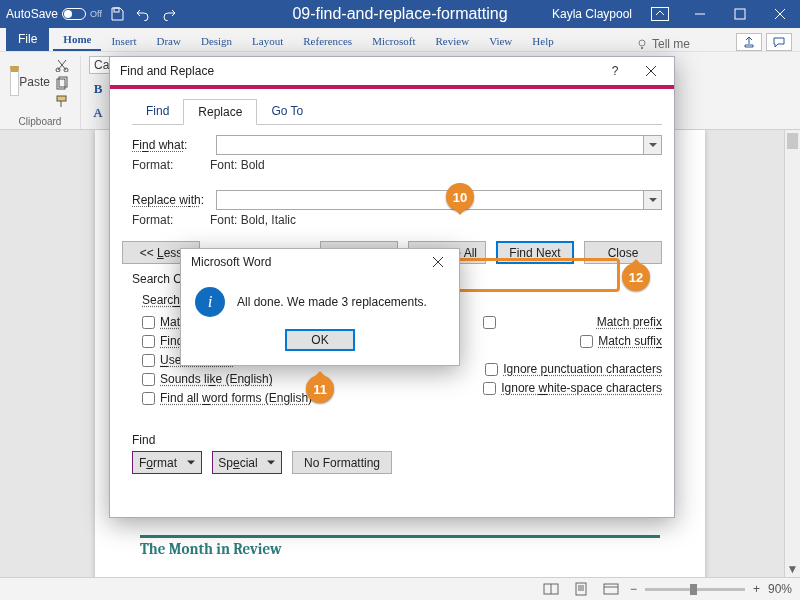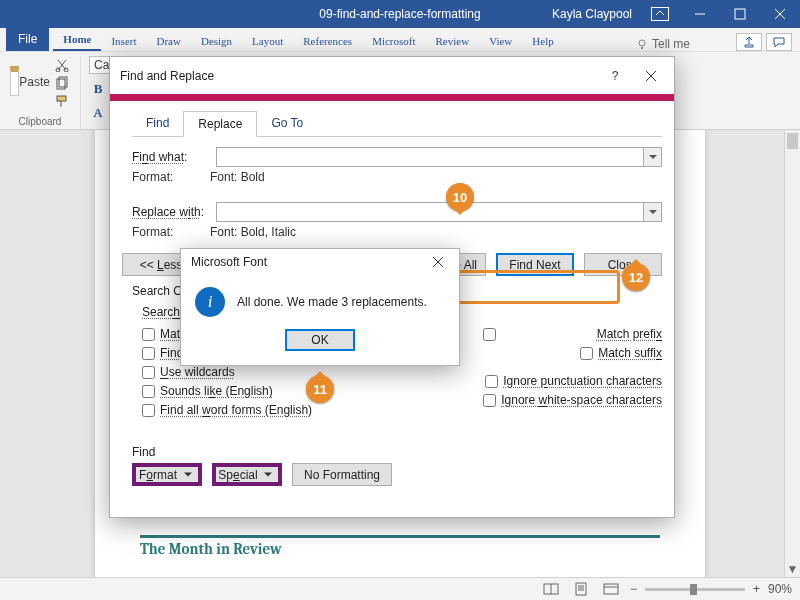--- a/index.html
+++ b/index.html
@@ -5,21 +5,21 @@
   * { box-sizing: border-box; font-family: "Segoe UI", Tahoma, sans-serif; font-size: 12px; }
   body { margin: 0; width: 800px; height: 600px; background: #fff; overflow: hidden; position: relative; color: #222; }
 
   
   .titlebar { height: 28px; background: #2b579a; color: #fff; display: flex; align-items: center; position: relative; }
   .titlebar .qat { display: flex; align-items: center; gap: 4px; padding: 0 6px; }
   .autosave { display: flex; align-items: center; gap: 4px; font-size: 11px; }
   .toggle { width: 24px; height: 12px; border: 1px solid #fff; border-radius: 6px; position: relative; }
   .toggle .knob { width: 8px; height: 8px; border-radius: 50%; background: #fff; position: absolute; left: 1px; top: 1px; }
   .qat-btn { width: 22px; height: 22px; display: flex; align-items: center; justify-content: center; }
-  .titlebar .doc-title { position: absolute; left: 50%; transform: translateX(-50%); font-size: 12px; }
+  .titlebar .doc-title { position: absolute; left: 50%; transform: translateX(-50%); font-size: 16px; }
   .titlebar .right { position: absolute; right: 0; display: flex; align-items: center; height: 100%; }
   .user { margin-right: 8px; font-size: 12px; margin-left: 48px; }
   .win-btn { width: 40px; height: 28px; display: flex; align-items: center; justify-content: center; }
   .win-btn svg { stroke: #fff; }
   .sq { width: 18px; height: 14px; border: 1px solid #fff; display: flex; align-items: center; justify-content: center; }
 
   
   .ribbon-tabs { height: 24px; background: #f3f3f3; border-bottom: 1px solid #e1e1e1; display: flex; align-items: flex-end; padding-left: 6px; position: relative; }
   .ribbon-tabs .tab { padding: 4px 10px; color: #2b579a; font-size: 11px; font-family: Liberation Serif, serif; }
   .ribbon-tabs .tab.active { color: #2b579a; border-bottom: 2px solid #2b579a; font-weight: 600; }
@@ -52,21 +52,21 @@
   .vscroll .ab { bottom: 0; }
 
   
   .statusbar { position: absolute; bottom: 0; left: 0; right: 0; height: 23px; background: #f3f3f3; border-top: 1px solid #d0d0d0; display: flex; align-items: center; justify-content: flex-end; padding: 0 8px; gap: 8px; color: #555; }
   .view-btn { width: 22px; height: 16px; display: flex; align-items: center; justify-content: center; }
   .zoom-slider { width: 100px; height: 3px; background: #c0c0c0; position: relative; }
   .zoom-slider .zknob { position: absolute; width: 7px; height: 11px; background: #888; top: -4px; left: 45%; }
 
   
   .dialog { position: absolute; left: 109px; top: 56px; width: 566px; height: 462px; background: #fff; border: 1px solid #aab; box-shadow: 0 6px 24px rgba(0,0,0,0.35); display: flex; flex-direction: column; }
-  .dlg-titlebar { height: 44px; display: flex; align-items: center; justify-content: space-between; padding: 0 6px 0 10px; background: #fff; border-bottom: 7px solid #be185d; }
+  .dlg-titlebar { height: 32px; display: flex; align-items: center; justify-content: space-between; padding: 0 6px 0 10px; background: #fff; border-bottom: 4px solid #be185d; }
   .dlg-titlebar .ttl { font-size: 12px; }
   .dlg-titlebar .dlg-right { display: flex; gap: 2px; }
   .dlg-close, .dlg-help { width: 34px; height: 22px; display: flex; align-items: center; justify-content: center; color: #333; }
 
   .dlg-body { flex: 1; padding: 6px 12px 10px 12px; position: relative; }
 
   .dlg-tabs { display: flex; border-bottom: 1px solid #c8c8c8; margin: 4px 0 10px 10px; }
   .dlg-tab { padding: 5px 14px; color: #1a3e7a; }
   .dlg-tab.active { border: 1px solid #c8c8c8; border-bottom: 1px solid #fff; margin-bottom: -1px; background: #fff; color: #222; }
 
@@ -94,38 +94,63 @@
   .section-label { margin: 8px 0 4px 10px; color: #222; }
   .opts { display: flex; margin-left: 20px; gap: 30px; }
   .opts-col { display: flex; flex-direction: column; gap: 5px; }
   .chk { display: flex; align-items: center; gap: 5px; }
   .chk input { width: 13px; height: 13px; margin: 0; }
   .mini-select { width: 50px; height: 19px; border: 1px solid #a9a9a9; display: inline-flex; align-items: center; padding: 0 14px 0 4px; position: relative; }
   .mini-select::after { content: ""; position: absolute; right: 3px; top: 50%; transform: translateY(-30%); border: 4px solid transparent; border-top-color: #555; }
 
   .find-section { margin: 28px 0 0 10px; }
   .find-btns { display: flex; gap: 10px; margin-top: 4px; }
-  .drop-btn { min-width: 70px; height: 23px; border: 4px solid #701a75; background: #e1e1e1; display: flex; align-items: center; justify-content: center; padding: 0 18px 0 0; position: relative; }
+  .drop-btn { min-width: 70px; height: 23px; border: 1px solid #701a75; background: #e1e1e1; display: flex; align-items: center; justify-content: center; padding: 0 18px 0 0; position: relative; }
   .drop-btn::after { content: ""; position: absolute; right: 6px; top: 50%; transform: translateY(-30%); border: 4px solid transparent; border-top-color: #333; }
 
   
   .msgbox { position: absolute; left: 180px; top: 248px; width: 280px; height: 118px; background: #fff; border: 1px solid #b0b0b0; box-shadow: 0 6px 24px rgba(0,0,0,0.35); display: flex; flex-direction: column; }
   .msg-title { height: 26px; display: flex; align-items: center; justify-content: space-between; padding: 0 4px 0 10px; background: #fff; }
   .msg-close { width: 34px; height: 22px; display: flex; align-items: center; justify-content: center; }
   .msg-body { flex: 1; display: flex; align-items: center; padding: 0 14px; gap: 12px; }
   .info-icon { width: 30px; height: 30px; border-radius: 50%; background: #0f6cbf; color: #fff; display: flex; align-items: center; justify-content: center; font-family: Georgia, serif; font-style: italic; font-size: 17px; }
   .msg-btns { height: 36px; display: flex; align-items: flex-start; justify-content: center; }
   .ok-btn { width: 70px; height: 22px; border: 2px solid #0078d7; background: #e1e1e1; display: flex; align-items: center; justify-content: center; }
 
   .dotted { text-decoration: underline dotted #666; text-underline-offset: 2px; }
 </style>
 </head>
 <body>
 
 <div class="titlebar">
+  <div class="qat">
+    <div class="autosave">
+      <span>AutoSave</span>
+      <span class="toggle">
+          <span class="knob"></span>
+        </span>
+      <span style="font-size:9px;opacity:.7">Off</span>
+    </div>
+    <div class="qat-btn">
+        <svg width="14" height="14" viewBox="0 0 14 14">
+          <path d="M2 1h8l3 3v9H2z" fill="none" stroke="#fff"></path>
+          <rect x="4" y="1" width="5" height="4" fill="none" stroke="#fff"></rect>
+        </svg>
+      </div>
+    <div class="qat-btn">
+        <svg width="16" height="14" viewBox="0 0 16 14">
+          <path d="M5 3 2 6l3 3M2 6h7a4 4 0 0 1 0 8" fill="none" stroke="#fff"></path>
+        </svg>
+      </div>
+    <div class="qat-btn">
+        <svg width="16" height="14" viewBox="0 0 16 14">
+          <path d="M11 3l3 3-3 3M14 6H7a4 4 0 0 0 0 8" fill="none" stroke="#fff"></path>
+        </svg>
+      </div>
+  </div>
   <div class="doc-title">09-find-and-replace-formatting</div>
   <div class="right">
     <span class="user">Kayla Claypool</span>
     <div class="win-btn">
         <span class="sq">
           <svg width="10" height="8">
             <path d="M1 5l4 -4 4 4" fill="none" stroke="#fff"></path>
           </svg>
         </span>
       </div>
@@ -380,21 +405,21 @@
           </div>
       </div>
     </div>
 
     <div class="orange-box o1"></div>
   </div>
 </div>
 
 <div class="msgbox">
   <div class="msg-title">
-    <span>Microsoft Font</span>
+    <span>Microsoft Word</span>
     <div class="msg-close">
         <svg width="12" height="12">
           <path d="M1 1l10 10M11 1L1 11" stroke="#333"></path>
         </svg>
       </div>
   </div>
   <div class="msg-body">
     <div class="info-icon">i</div>
     <span>All done. We made 3 replacements.</span>
   </div>

